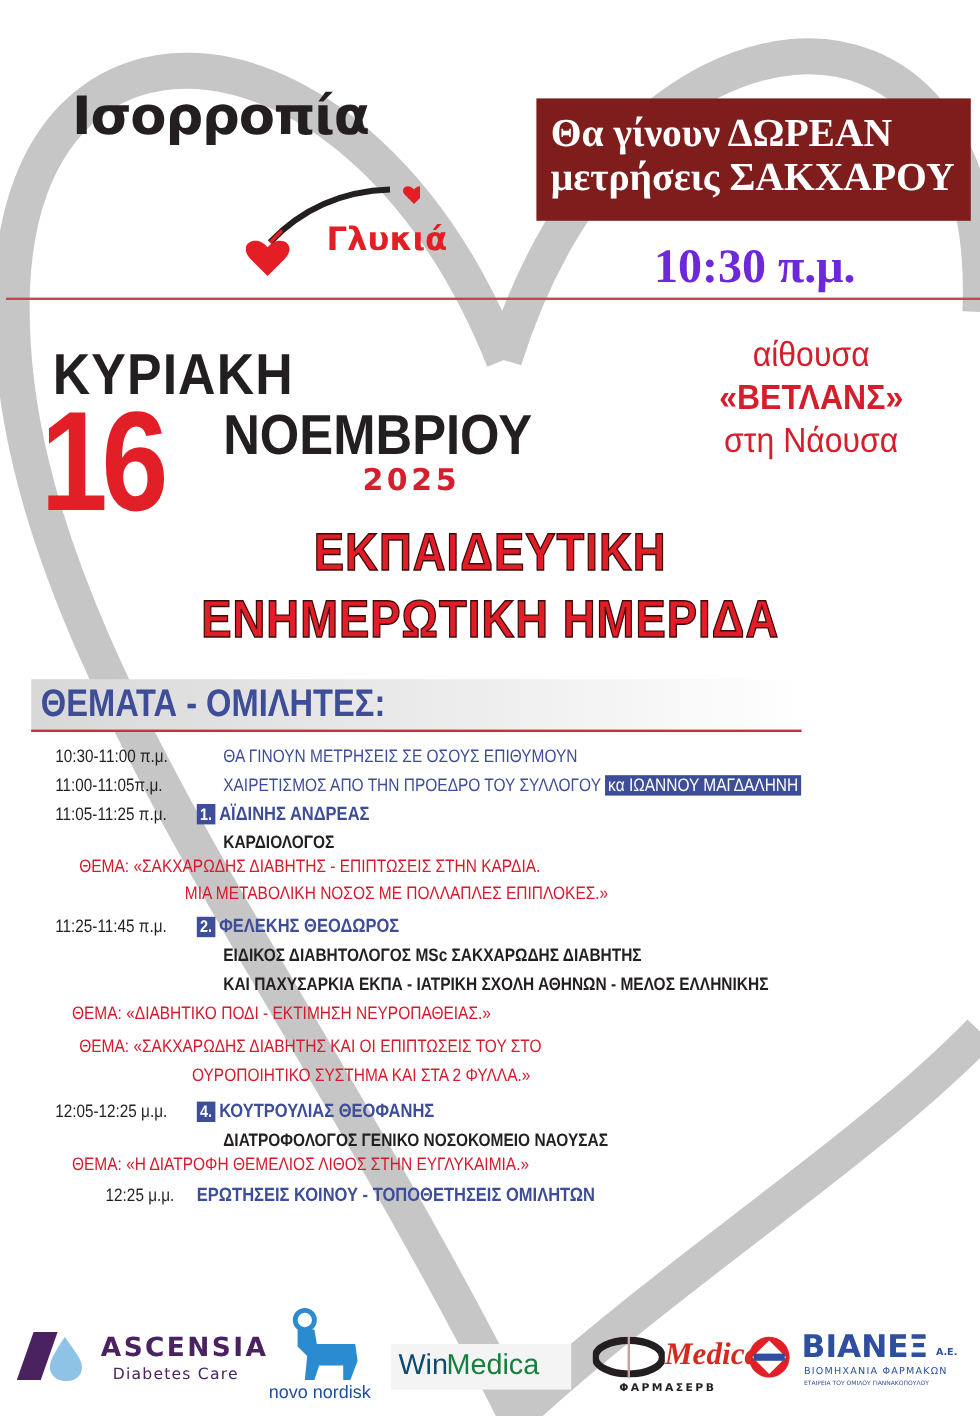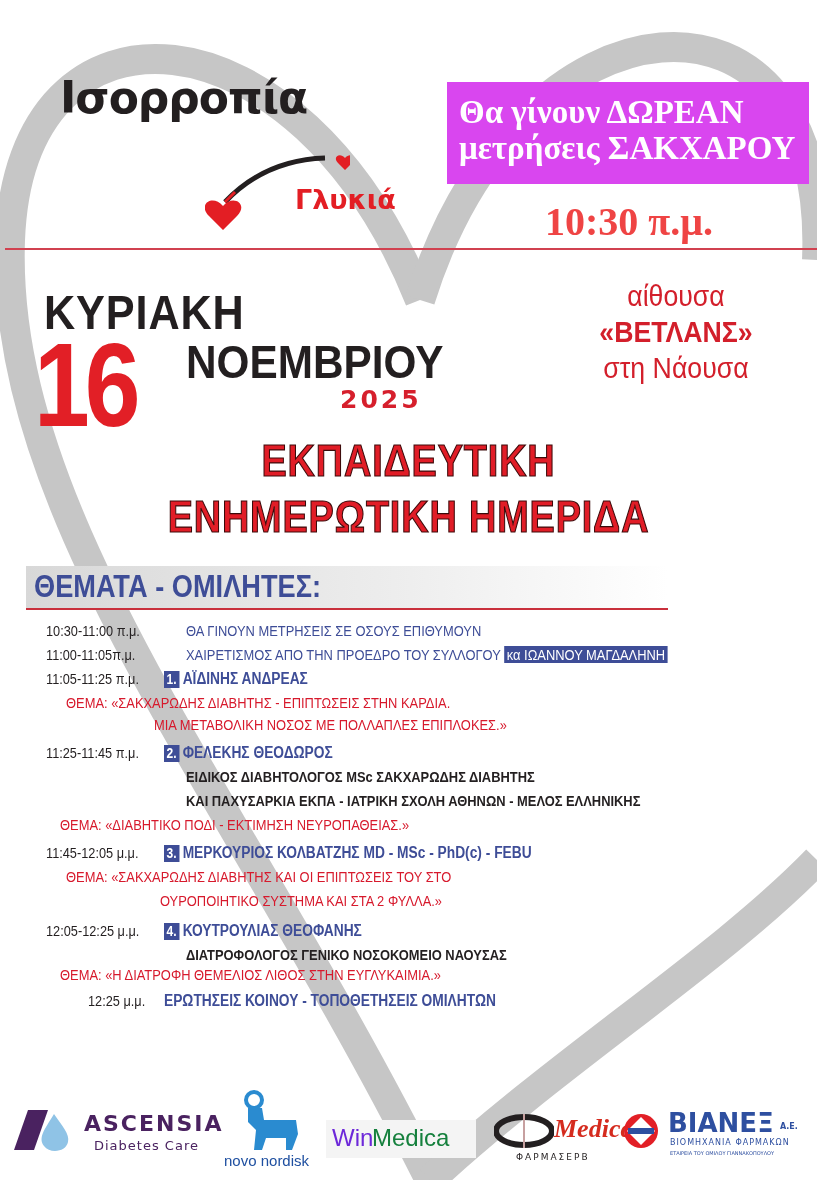--- a/index.html
+++ b/index.html
@@ -3,34 +3,34 @@
 <meta charset="utf-8">
 <style>
   * { box-sizing: border-box; margin: 0; padding: 0; }
   html, body { width: 817px; height: 1180px; background: #ffffff; overflow: hidden; }
   body { position: relative; font-family: "Liberation Sans", sans-serif; }
   .bg-heart { position: absolute; left: 0; top: 0; width: 817px; height: 1180px; z-index: 0; }
   .layer { position: absolute; z-index: 1; }
 
   
   .logo-word { left: 60px; top: 72px; font-family: "DejaVu Sans", sans-serif; font-weight: bold; font-size: 44px; color: #231f20; letter-spacing: -1px; }
-  .logo-sub { left: 272px; top: 184px; font-family: "DejaVu Sans", sans-serif; font-weight: bold; font-size: 27px; color: #e31e24; margin-left: 23px; }
+  .logo-sub { left: 272px; top: 184px; font-family: "DejaVu Sans", sans-serif; font-weight: bold; font-size: 27px; color: #e31e24; }
 
   
-  .free-box { left: 447px; top: 82px; width: 362px; height: 102px; background: #d946ef; color: #fff;
+  .free-box { left: 447px; top: 82px; width: 362px; height: 102px; background: #7f1d1d; color: #fff;
     font-family: "Liberation Serif", serif; font-weight: bold; font-size: 33px; line-height: 36px; padding: 12px 0 0 12px; }
   .free-box div { white-space: nowrap; }
-  .time-big { left: 545px; top: 198px; font-family: "Liberation Serif", serif; font-weight: bold; font-size: 40px; color: #ef4444; }
+  .time-big { left: 545px; top: 198px; font-family: "Liberation Serif", serif; font-weight: bold; font-size: 40px; color: #6d28d9; }
   .red-rule { left: 5px; width: 812px; height: 2px; background: #d14150; }
   .rule1 { top: 248px; }
 
   .kyriaki { left: 44px; top: 285px; font-family: "Liberation Sans", sans-serif; font-weight: bold; font-size: 48px; color: #231f20; transform: scaleX(0.9); transform-origin: left; letter-spacing: 1px; }
   .day-num { left: 34px; top: 325px; font-family: "Liberation Sans", sans-serif; font-weight: bold; font-size: 118px; color: #e21f26; transform: scaleX(0.85); transform-origin: left; line-height: 120px; letter-spacing: -6px; }
   .month { left: 186px; top: 334px; font-family: "Liberation Sans", sans-serif; font-size: 47px; color: #231f20; transform: scaleX(0.9); transform-origin: left; font-weight: bold; }
-  .year { left: 302px; top: 385px; font-family: "DejaVu Sans", sans-serif; font-weight: bold; font-size: 25px; color: #d61f2c; letter-spacing: 3px; margin-left: 38px; }
+  .year { left: 302px; top: 385px; font-family: "DejaVu Sans", sans-serif; font-weight: bold; font-size: 25px; color: #d61f2c; letter-spacing: 3px; }
   .venue { left: 560px; top: 278px; width: 232px; text-align: center; font-family: "Liberation Sans", sans-serif; font-size: 29px; line-height: 36px; color: #d31f2b; transform: scaleX(0.92); }
   .venue .b { font-weight: bold; }
 
   .event-title { left: 0; width: 817px; text-align: center; font-family: "Liberation Sans", sans-serif; font-weight: bold; color: #e11d27; font-size: 44px;
     -webkit-text-stroke: 1.2px #3a0a0a; transform: scaleX(0.86); letter-spacing: 1px; }
   .et1 { top: 436px; }
   .et2 { top: 492px; }
 
   .topics-band { left: 26px; top: 566px; width: 642px; height: 44px; background: linear-gradient(90deg, #d8d8d8 0%, #eeeeee 60%, #ffffff 100%); }
   .topics-head { left: 34px; top: 568px; font-family: "Liberation Sans", sans-serif; font-weight: bold; font-size: 32px; color: #3e4d97; transform: scaleX(0.85); transform-origin: left; }
@@ -100,20 +100,23 @@
   </div>
   <div class="row">
     <span class="t" style="left:46px">11:00-11:05π.μ.</span>
     <span class="txt blue" style="left:186px"><span>ΧΑΙΡΕΤΙΣΜΟΣ ΑΠΟ ΤΗΝ ΠΡΟΕΔΡΟ ΤΟΥ ΣΥΛΛΟΓΟΥ</span> <span class="hl">κα ΙΩΑΝΝΟΥ ΜΑΓΔΑΛΗΝΗ</span></span>
   </div>
 
   <div class="row">
     <span class="t" style="left:46px">11:05-11:25 π.μ.</span>
     <span class="txt blue bold" style="left:164px;font-size:16px"><span class="num">1.</span><span>ΑΪΔΙΝΗΣ ΑΝΔΡΕΑΣ</span></span>
   </div>
+  <div class="row" style="height:20px">
+    <span class="txt dark bold" style="left:186px">ΚΑΡΔΙΟΛΟΓΟΣ</span>
+  </div>
   <div class="row" style="height:22px">
     <span class="txt red" style="left:66px">ΘΕΜΑ: «ΣΑΚΧΑΡΩΔΗΣ ΔΙΑΒΗΤΗΣ  - ΕΠΙΠΤΩΣΕΙΣ ΣΤΗΝ ΚΑΡΔΙΑ.</span>
   </div>
   <div class="row" style="height:28px">
     <span class="txt red" style="left:154px">ΜΙΑ ΜΕΤΑΒΟΛΙΚΗ ΝΟΣΟΣ ΜΕ ΠΟΛΛΑΠΛΕΣ ΕΠΙΠΛΟΚΕΣ.»</span>
   </div>
 
   <div class="row">
     <span class="t" style="left:46px">11:25-11:45 π.μ.</span>
     <span class="txt blue bold" style="left:164px;font-size:16px"><span class="num">2.</span><span>ΦΕΛΕΚΗΣ ΘΕΟΔΩΡΟΣ</span></span>
@@ -121,24 +124,20 @@
   <div class="row">
     <span class="txt dark bold" style="left:186px">ΕΙΔΙΚΟΣ ΔΙΑΒΗΤΟΛΟΓΟΣ MSc  ΣΑΚΧΑΡΩΔΗΣ ΔΙΑΒΗΤΗΣ</span>
   </div>
   <div class="row">
     <span class="txt dark bold" style="left:186px">ΚΑΙ ΠΑΧΥΣΑΡΚΙΑ  ΕΚΠΑ - ΙΑΤΡΙΚΗ ΣΧΟΛΗ ΑΘΗΝΩΝ - ΜΕΛΟΣ ΕΛΛΗΝΙΚΗΣ</span>
   </div>
   <div class="row" style="height:28px">
     <span class="txt red" style="left:60px">ΘΕΜΑ: «ΔΙΑΒΗΤΙΚΟ ΠΟΔΙ - ΕΚΤΙΜΗΣΗ ΝΕΥΡΟΠΑΘΕΙΑΣ.»</span>
   </div>
 
-  <div class="row">
-    <span class="t" style="left:46px">11:45-12:05 μ.μ.</span>
-    <span class="txt blue bold" style="left:164px;font-size:16px"><span class="num">3.</span><span>ΜΕΡΚΟΥΡΙΟΣ ΚΟΛΒΑΤΖΗΣ  MD  -  MSc  -  PhD(c)   -  FEBU</span></span>
-  </div>
   <div class="row" style="height:24px">
     <span class="txt red" style="left:66px">ΘΕΜΑ: «ΣΑΚΧΑΡΩΔΗΣ ΔΙΑΒΗΤΗΣ ΚΑΙ ΟΙ ΕΠΙΠΤΩΣΕΙΣ ΤΟΥ ΣΤΟ</span>
   </div>
   <div class="row" style="height:30px">
     <span class="txt red" style="left:160px">ΟΥΡΟΠΟΙΗΤΙΚΟ  ΣΥΣΤΗΜΑ ΚΑΙ ΣΤΑ 2 ΦΥΛΛΑ.»</span>
   </div>
 
   <div class="row">
     <span class="t" style="left:46px">12:05-12:25 μ.μ.</span>
     <span class="txt blue bold" style="left:164px;font-size:16px"><span class="num">4.</span><span>ΚΟΥΤΡΟΥΛΙΑΣ ΘΕΟΦΑΝΗΣ</span></span>
@@ -169,31 +168,31 @@
 
   <div class="sp" style="left:222px;top:0;width:96px;height:84px">
     <svg width="96" height="62" style="position:absolute;left:0;top:0">
       <circle cx="32" cy="10" r="8" fill="none" stroke="#2a8bd0" stroke-width="4"></circle>
       <path d="M 26 18 L 40 18 L 42 30 L 74 30 L 76 44 L 70 60 L 64 60 L 64 48 L 44 48 L 40 60 L 32 60 L 34 40 L 26 32 z" fill="#2a8bd0"></path>
     </svg>
     <span style="position:absolute;left:2px;top:62px;font-family:'Liberation Sans',sans-serif;font-size:15px;color:#1e4fa0">novo nordisk</span>
   </div>
 
   <div class="sp" style="left:326px;top:30px;width:150px;height:38px;background:#f4f4f4">
-    <span style="position:absolute;left:6px;top:4px;font-family:'Liberation Sans',sans-serif;font-size:24px;color:#6d28d9">Win</span>
+    <span style="position:absolute;left:6px;top:4px;font-family:'Liberation Sans',sans-serif;font-size:24px;color:#0c4a6e">Win</span>
     <span style="position:absolute;left:46px;top:4px;font-family:'Liberation Sans',sans-serif;font-size:24px;color:#15803d">Medica</span>
   </div>
 
   <div class="sp" style="left:490px;top:22px;width:118px;height:56px">
     <svg width="60" height="34" style="position:absolute;left:4px;top:2px">
       <ellipse cx="30" cy="17" rx="28" ry="14" fill="none" stroke="#231f20" stroke-width="6"></ellipse>
       <line x1="30" y1="0" x2="30" y2="34" stroke="#c7a0a0" stroke-width="2"></line>
     </svg>
     <span style="position:absolute;left:64px;top:2px;font-family:'Liberation Serif',serif;font-style:italic;font-weight:bold;font-size:26px;color:#d52b1e">Medica</span>
-    <span style="position:absolute;left:26px;top:40px;font-family:'DejaVu Sans',sans-serif;font-weight:normal;font-size:9px;letter-spacing:2px;color:#231f20">ΦΑΡΜΑΣΕΡΒ</span>
+    <span style="position:absolute;left:26px;top:40px;font-family:'DejaVu Sans',sans-serif;font-weight:bold;font-size:9px;letter-spacing:2px;color:#231f20">ΦΑΡΜΑΣΕΡΒ</span>
   </div>
 
   <div class="sp" style="left:620px;top:20px;width:190px;height:56px">
     <svg width="38" height="38" style="position:absolute;left:2px;top:2px">
       <circle cx="19" cy="19" r="17" fill="#e21f26"></circle>
       <polygon points="19,5 33,19 19,33 5,19" fill="#ffffff"></polygon>
       <rect x="6" y="16" width="26" height="6" fill="#2e4fa0"></rect>
     </svg>
     <span style="position:absolute;left:48px;top:-2px;font-family:'DejaVu Sans',sans-serif;font-weight:bold;font-size:26px;color:#2e4fa0">ΒΙΑΝΕΞ</span>
     <span style="position:absolute;left:160px;top:12px;font-family:'DejaVu Sans',sans-serif;font-weight:bold;font-size:8px;color:#2e4fa0">Α.Ε.</span>

